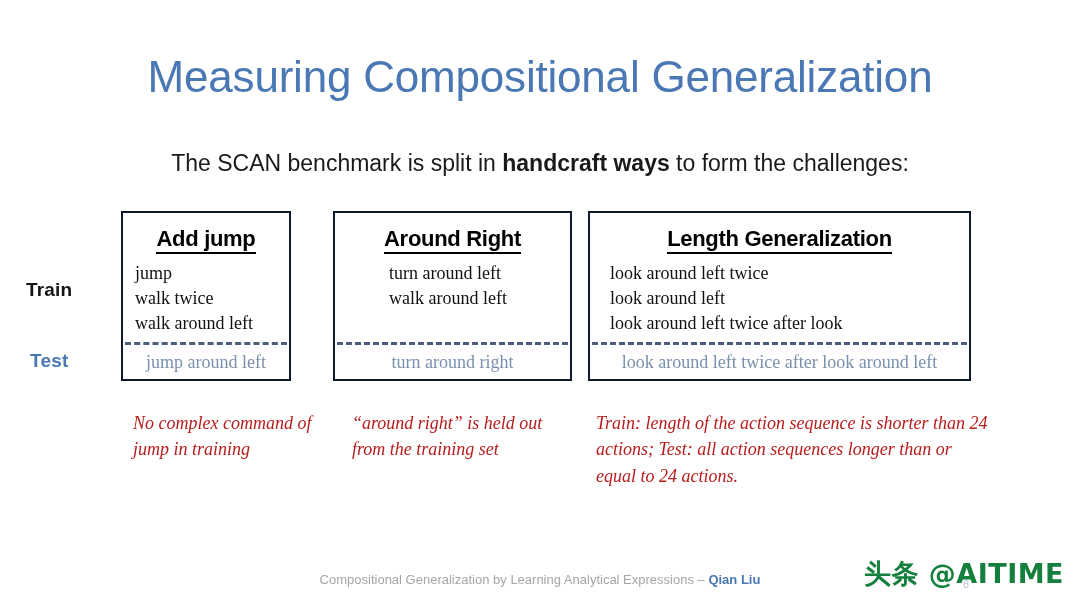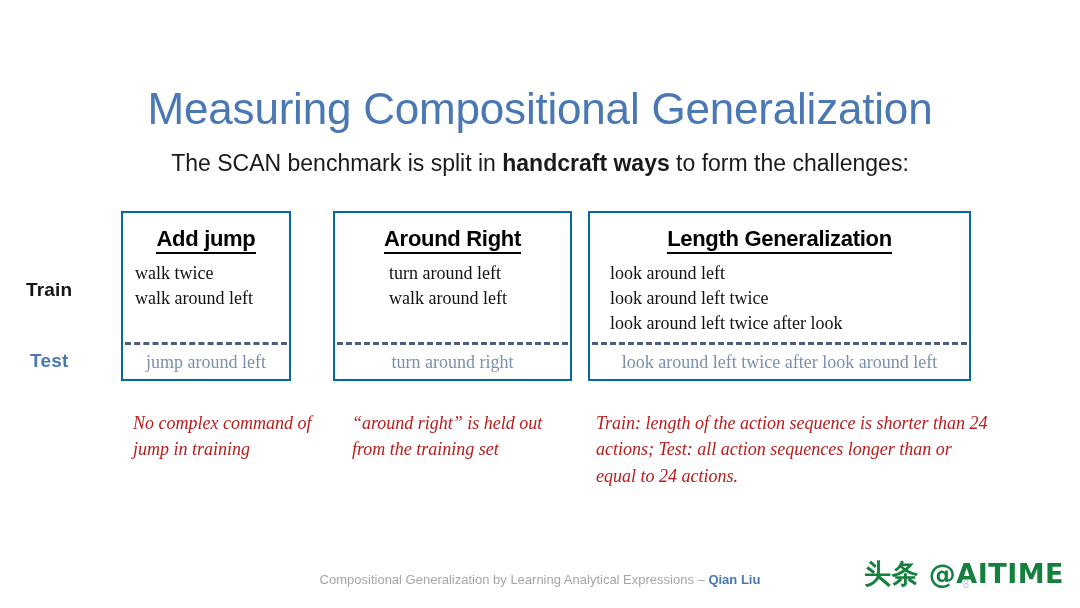--- a/index.html
+++ b/index.html
@@ -22,21 +22,20 @@
     left: 0;
     right: 0;
     top: 52px;
     text-align: center;
     font-family: "Liberation Sans", sans-serif;
     font-size: 44px;
     font-weight: 400;
     letter-spacing: -0.2px;
     color: #4A78B5;
     white-space: nowrap;
-    margin-top: 32px;
   }
 
   
   #subtitle {
     position: absolute;
     left: 0;
     right: 0;
     top: 150px;
     text-align: center;
     font-family: "Liberation Sans", sans-serif;
@@ -63,21 +62,21 @@
   #label-test {
     left: 30px;
     top: 350px;
     color: #4A78B5;
   }
 
   
   .challenge-box {
     position: absolute;
     box-sizing: border-box;
-    border: 2px solid #0369a1;
+    border: 2px solid #0f172a;
     background: #ffffff;
     top: 211px;
     height: 170px;
   }
   #box-add-jump       { left: 121px; width: 170px; }
   #box-around-right   { left: 333px; width: 239px; }
   #box-length-general { left: 588px; width: 383px; }
 
   .box-title {
     text-align: center;
@@ -186,42 +185,43 @@
 <div id="slide-title">Measuring Compositional Generalization</div>
 
 <div id="subtitle"><span>The SCAN benchmark is split in </span><span class="strong">handcraft ways</span><span> to form the challenges:</span></div>
 
 <div class="row-label" id="label-train">Train</div>
 <div class="row-label" id="label-test">Test</div>
 
 <div class="challenge-box" id="box-add-jump">
   <div class="box-title"><span>Add jump</span></div>
   <ul class="train-list">
+    <li>jump</li>
     <li>walk twice</li>
     <li>walk around left</li>
   </ul>
   <div class="dashed-divider"></div>
   <div class="test-item">jump around left</div>
 </div>
 
 <div class="challenge-box" id="box-around-right">
   <div class="box-title"><span>Around Right</span></div>
   <ul class="train-list">
     <li>turn around left</li>
     <li>walk around left</li>
   </ul>
   <div class="dashed-divider"></div>
   <div class="test-item">turn around right</div>
 </div>
 
 <div class="challenge-box" id="box-length-general">
   <div class="box-title"><span>Length Generalization</span></div>
   <ul class="train-list">
+    <li>look around left twice</li>
     <li>look around left</li>
-    <li>look around left twice</li>
     <li>look around left twice after look</li>
   </ul>
   <div class="dashed-divider"></div>
   <div class="test-item">look around left twice after look around left</div>
 </div>
 
 <div class="caption" id="caption-add-jump">No complex command of jump in training</div>
 <div class="caption" id="caption-around-right">“around right” is held out from the training set</div>
 <div class="caption" id="caption-length-general">Train: length of the action sequence is shorter than 24 actions; Test: all action sequences longer than or equal to 24 actions.</div>
 

